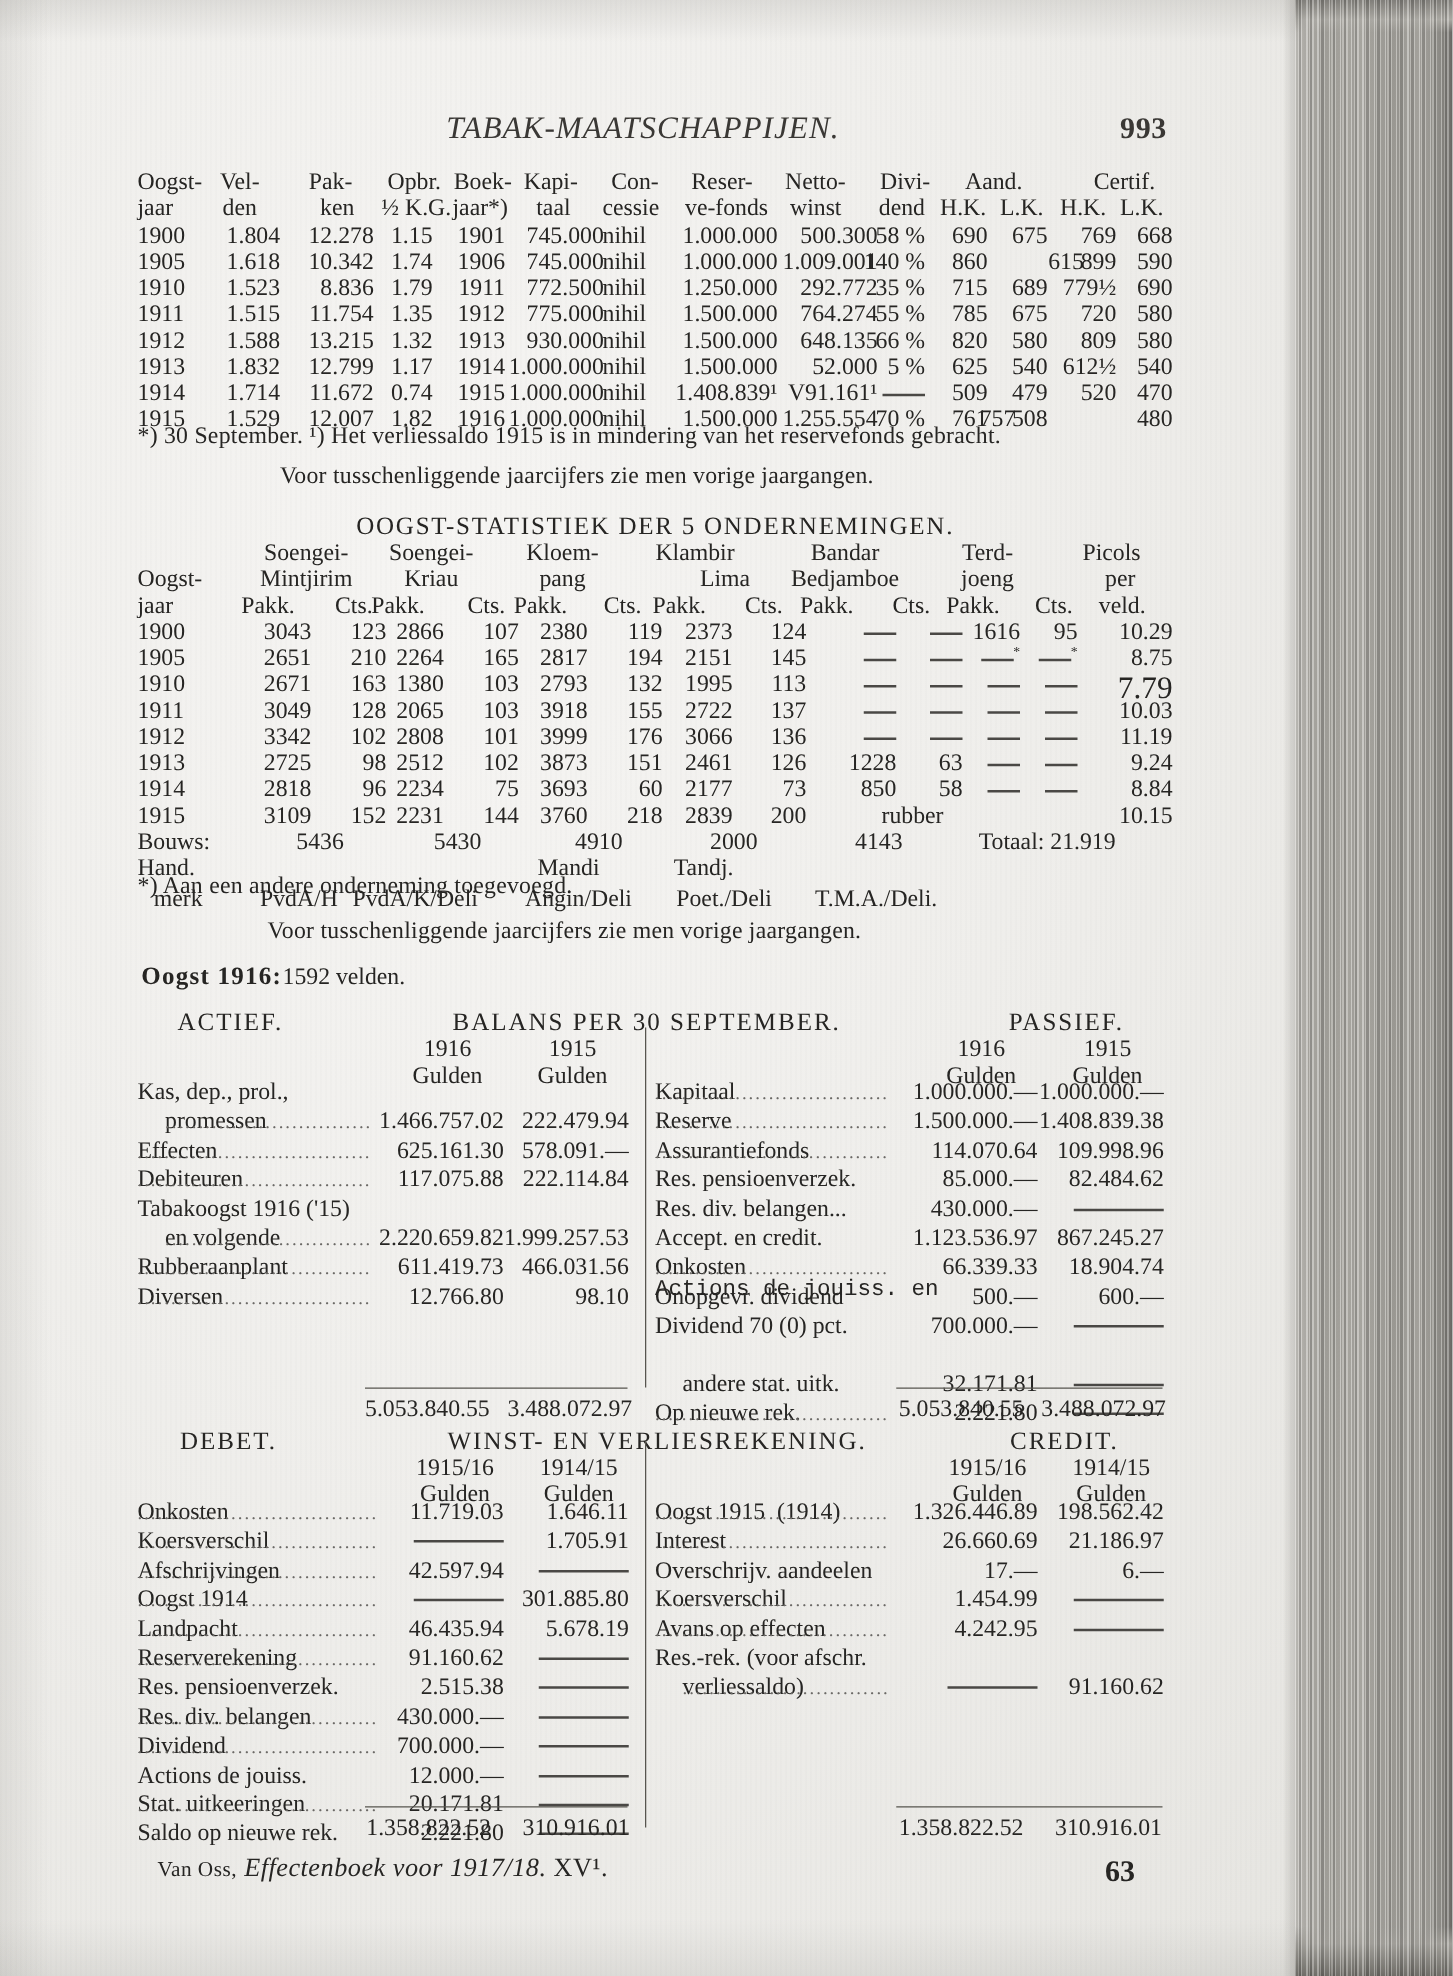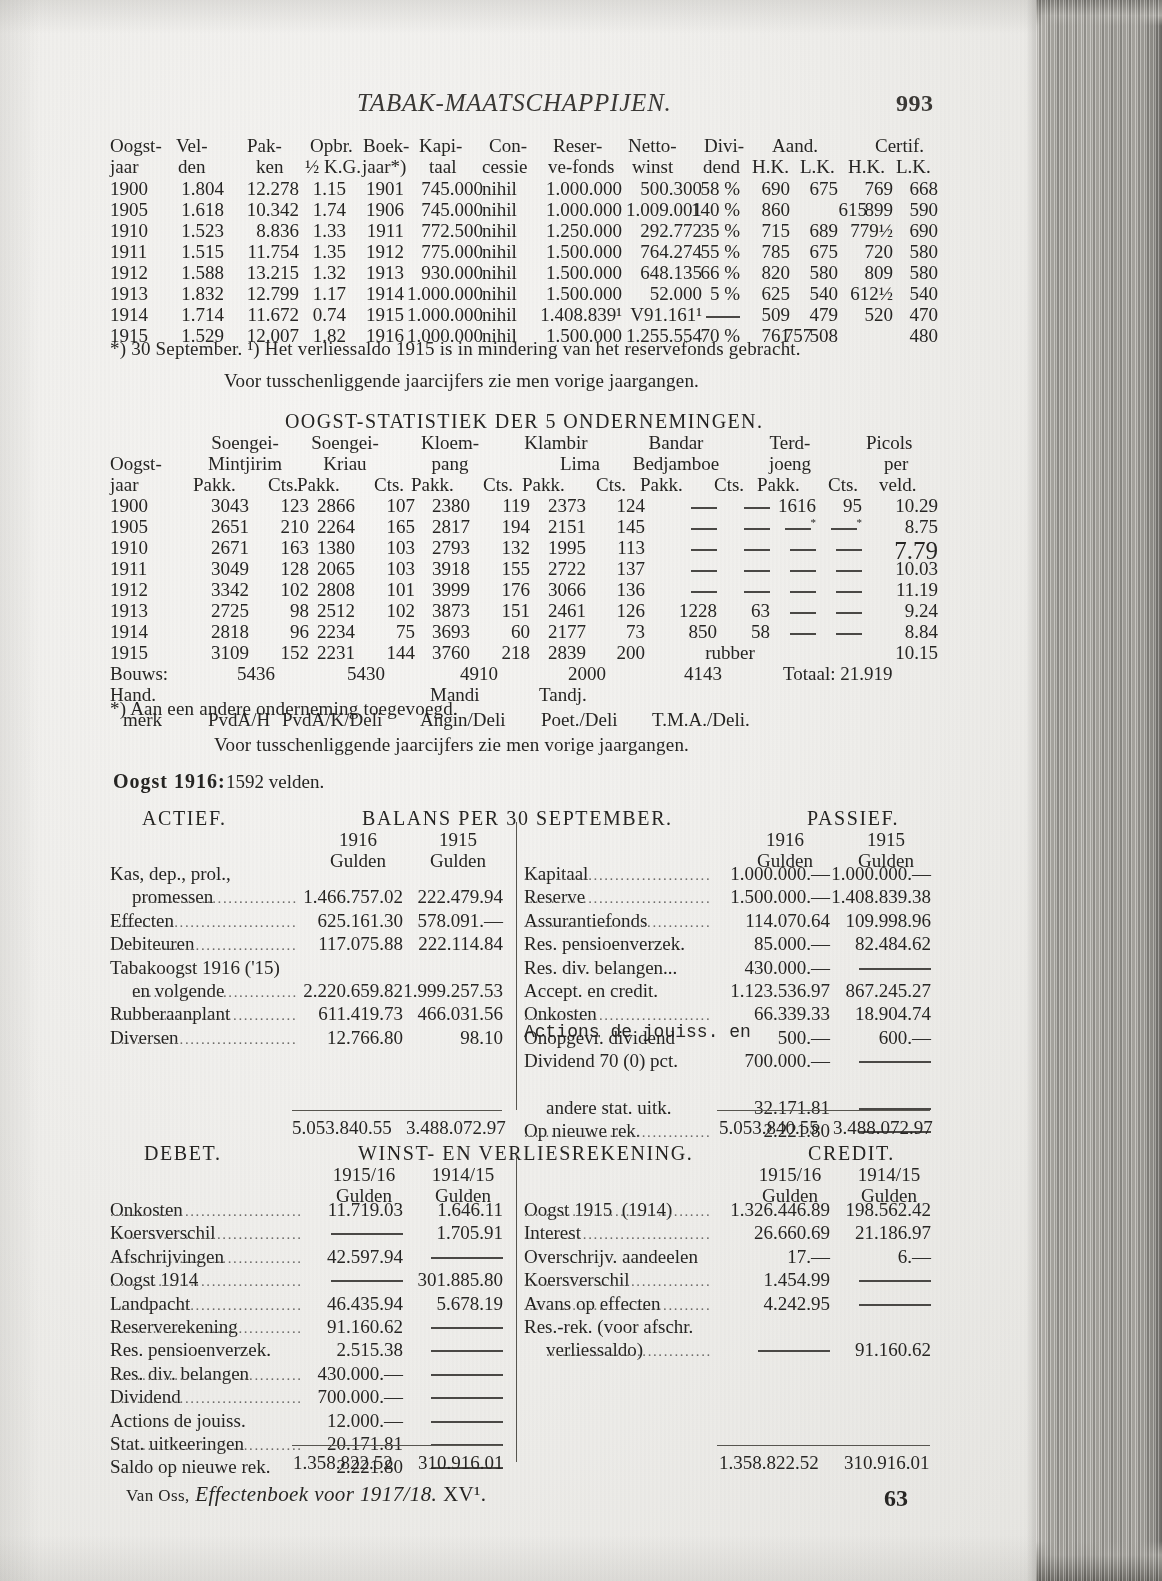--- a/index.html
+++ b/index.html
@@ -158,21 +158,21 @@
       <div class="txt" style="left:512px;top:200px;width:190px;text-align:right;font-size:19px;">1.009.001</div>
       <div class="txt" style="left:600px;top:200px;width:190px;text-align:right;font-size:19px;">860</div>
       <div class="txt" style="left:648px;top:200px;width:190px;text-align:right;font-size:19px;padding-left:29px;">615</div>
       <div class="txt" style="left:703px;top:200px;width:190px;text-align:right;font-size:19px;">899</div>
       <div class="txt" style="left:748px;top:200px;width:190px;text-align:right;font-size:19px;">590</div>
       <div class="txt" style="left:482px;top:200px;font-size:19px;">nihil</div>
       <div class="txt" style="left:630px;top:200px;width:110px;text-align:right;font-size:19px;">140 %</div>
       <div class="txt" style="left:110px;top:221px;font-size:19px;">1910</div>
       <div class="txt" style="left:34px;top:221px;width:190px;text-align:right;font-size:19px;">1.523</div>
       <div class="txt" style="left:109px;top:221px;width:190px;text-align:right;font-size:19px;">8.836</div>
-      <div class="txt" style="left:156px;top:221px;width:190px;text-align:right;font-size:19px;">1.33</div>
+      <div class="txt" style="left:156px;top:221px;width:190px;text-align:right;font-size:19px;">1.79</div>
       <div class="txt" style="left:214px;top:221px;width:190px;text-align:right;font-size:19px;">1911</div>
       <div class="txt" style="left:293px;top:221px;width:190px;text-align:right;font-size:19px;">772.500</div>
       <div class="txt" style="left:432px;top:221px;width:190px;text-align:right;font-size:19px;">1.250.000</div>
       <div class="txt" style="left:512px;top:221px;width:190px;text-align:right;font-size:19px;">292.772</div>
       <div class="txt" style="left:600px;top:221px;width:190px;text-align:right;font-size:19px;">715</div>
       <div class="txt" style="left:648px;top:221px;width:190px;text-align:right;font-size:19px;">689</div>
       <div class="txt" style="left:703px;top:221px;width:190px;text-align:right;font-size:19px;">779½</div>
       <div class="txt" style="left:748px;top:221px;width:190px;text-align:right;font-size:19px;">690</div>
       <div class="txt" style="left:482px;top:221px;font-size:19px;">nihil</div>
       <div class="txt" style="left:630px;top:221px;width:110px;text-align:right;font-size:19px;">35 %</div>

